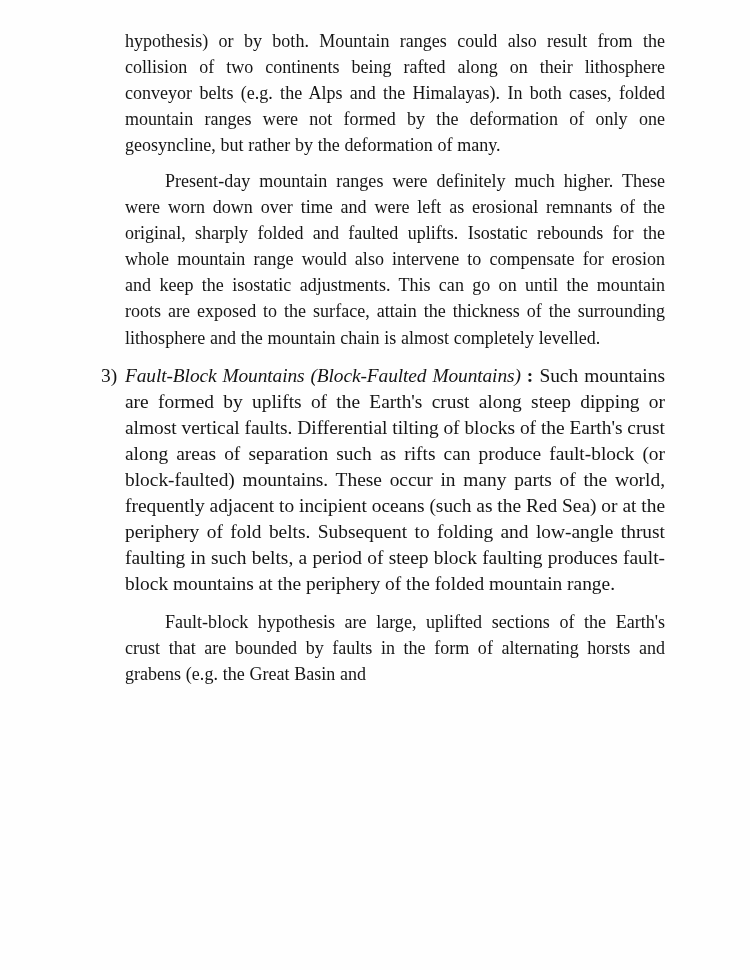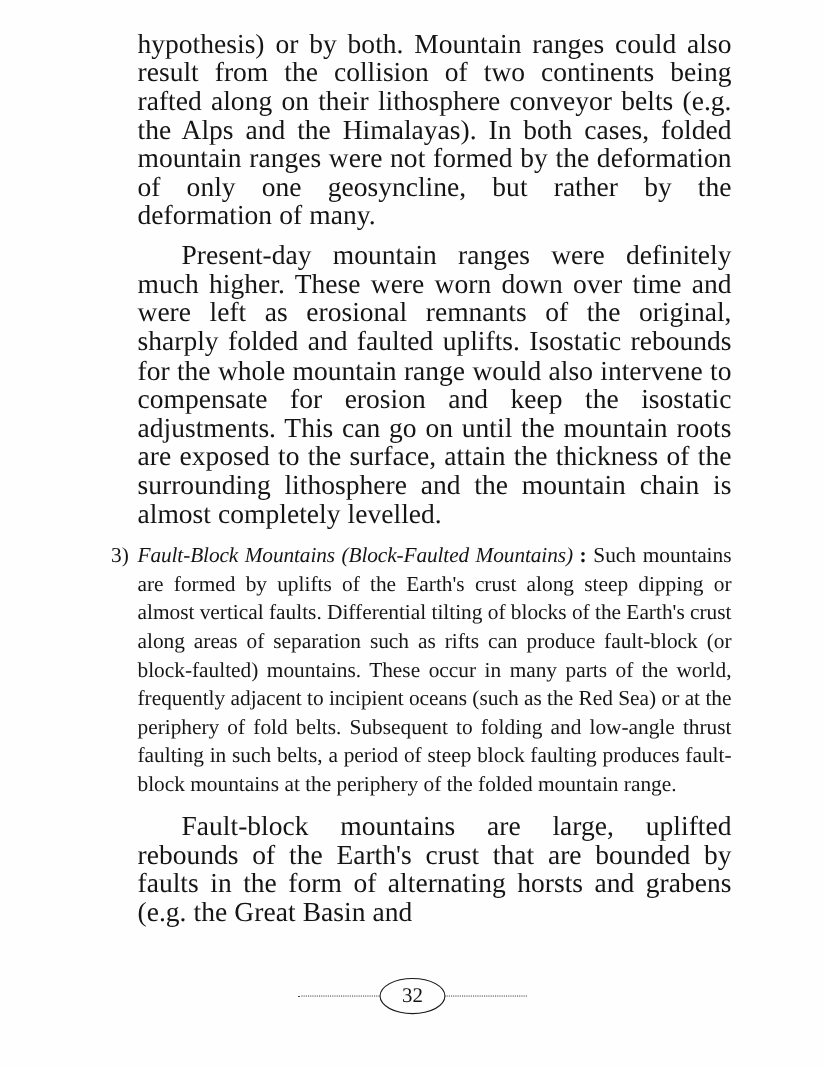--- a/index.html
+++ b/index.html
@@ -28,21 +28,21 @@
   .content {
     position: absolute;
     left: 125px;
     top: 28px;
     width: 540px;
   }
 
   
   .para {
     margin: 0 0 0 0;
-    font-size: 25px;
+    font-size: 18px;
     line-height: 26.05px;
     text-align: justify;
     text-justify: inter-word;
     letter-spacing: 0.02px;
     word-spacing: 0.2px;
     color: #151515;
     -webkit-font-smoothing: none;
   }
 
   .para.indent {
@@ -134,24 +134,17 @@
 
     <div class="gap-md"></div>
 
     <div class="list-item">
       <span class="list-marker">3)</span>
       <span class="list-body"><span class="heading-bi">Fault-Block Mountains (Block-Faulted Mountains)</span><span class="heading-colon"> : </span><span>Such mountains are formed by uplifts of the Earth's crust along steep dipping or almost vertical faults. Differential tilting of blocks of the Earth's crust along areas of separation such as rifts can produce fault-block (or block-faulted) mountains. These occur in many parts of the world, frequently adjacent to incipient oceans (such as the Red Sea) or at the periphery of fold belts. Subsequent to folding and low-angle thrust faulting in such belts, a period of steep block faulting produces fault-block mountains at the periphery of the folded mountain range.</span></span>
     </div>
 
     <div class="gap-md"></div>
 
-    <p class="para indent">Fault-block mountains are large, uplifted rebounds of the Earth's crust that are bounded by faults in the form of alternating horsts and grabens (e.g. the Great Basin and</p>
+    <p class="para indent">Fault-block hypothesis are large, uplifted sections of the Earth's crust that are bounded by faults in the form of alternating horsts and grabens (e.g. the Great Basin and</p>
 
   </div>
 
-  <div class="footer">
-    <div class="rule left"></div>
-    <div class="page-oval">
-      <span>32</span>
-    </div>
-    <div class="rule right"></div>
-  </div>
 </div>
 
 </body></html>

